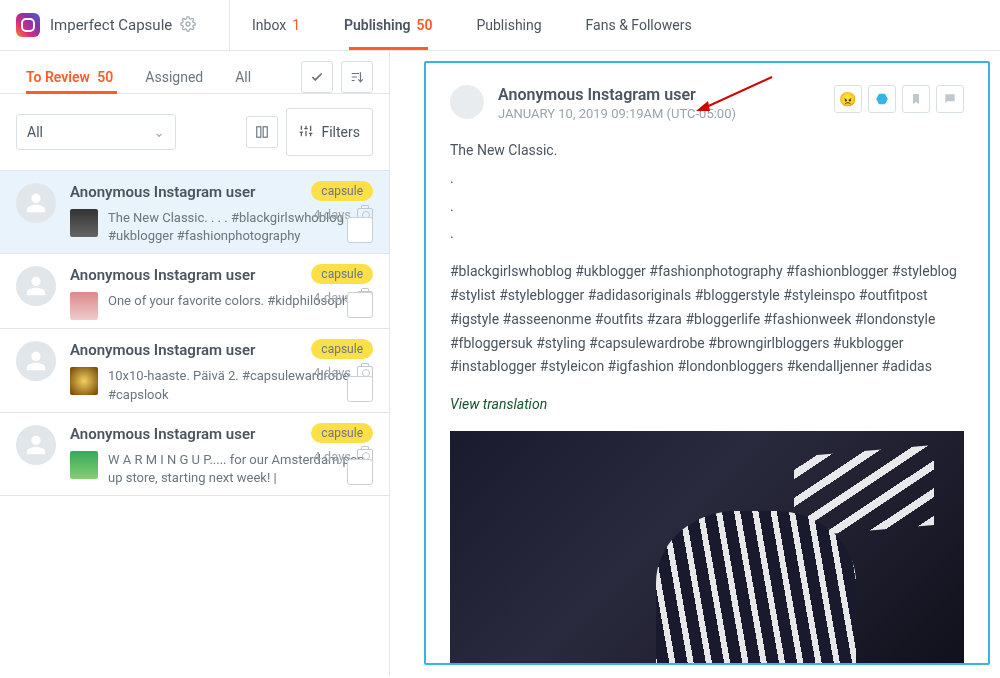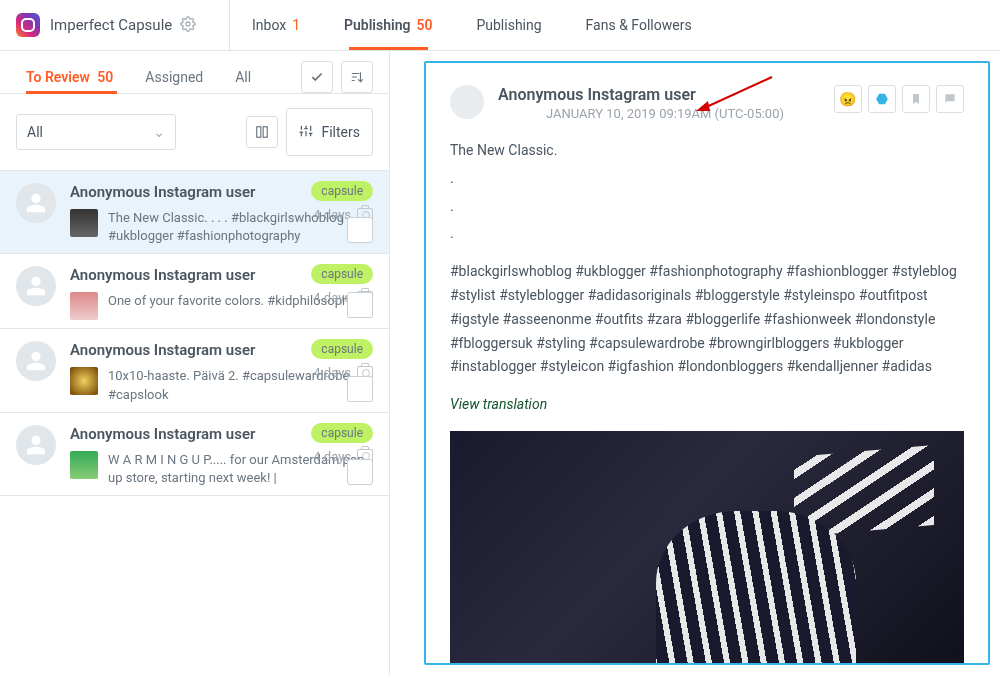--- a/index.html
+++ b/index.html
@@ -45,36 +45,36 @@
   
   .feed { overflow-y:auto; flex:1; }
   .card { border-bottom:1px solid #e5e5e5; padding:12px 16px 8px 16px; position:relative; }
   .card.selected { background:#e8f3fb; }
   .card-top { display:flex; }
   .avatar { width:40px; height:40px; border-radius:50%; background:#e1e6ea; display:flex; align-items:center; justify-content:center; color:#fff; margin-right:14px; flex-shrink:0; }
   .avatar svg { width:22px; height:22px; fill:#fff; }
   .card-body { flex:1; min-width:0; }
   .card-user { font-weight:600; color:#4a5560; font-size:15px; }
   .card-meta { position:absolute; right:16px; top:36px; display:flex; align-items:center; gap:6px; color:#9aa4ad; font-size:13px; }
-  .tag { position:absolute; right:16px; top:10px; background:#bef264; color:#6b7680; font-size:12px; padding:3px 10px; border-radius:10px; }
+  .tag { position:absolute; right:16px; top:10px; background:#fde047; color:#6b7680; font-size:12px; padding:3px 10px; border-radius:10px; }
   .thumb-row { display:flex; margin-top:8px; }
   .thumb { width:28px; height:28px; background:#7a7a7a; margin-right:10px; flex-shrink:0; border-radius:2px; }
   .thumb.t1 { background:linear-gradient(#333,#666); }
   .thumb.t2 { background:linear-gradient(#d88,#ecc); }
   .thumb.t3 { background:radial-gradient(circle,#f0d060,#704000); }
   .thumb.t4 { background:linear-gradient(#3a5,#8c7); }
   .excerpt { color:#6b7680; font-size:13px; line-height:1.4; }
   .card-check { position:absolute; right:16px; bottom:10px; width:26px; height:26px; border:1px solid #c9d0d6; border-radius:3px; background:#fff; display:flex; align-items:center; justify-content:center; cursor:pointer; }
 
   
   .detail { border:2px solid #35b4e8; border-radius:2px; height:100%; padding:22px 24px; overflow:hidden; position:relative; }
   .detail-head { display:flex; }
   .d-avatar { width:34px; height:34px; border-radius:50%; background:#e8ecef; margin-right:14px; flex-shrink:0; }
   .d-user { font-weight:600; color:#4a5560; font-size:16px; }
-  .d-time { color:#9aa4ad; font-size:13px; margin-top:2px;margin-left:48px; }
+  .d-time { color:#9aa4ad; font-size:13px; margin-top:2px; }
   .d-actions { margin-left:auto; display:flex; gap:6px; }
   .d-act { width:28px; height:28px; border:1px solid #d9dfe3; border-radius:3px; display:flex; align-items:center; justify-content:center; cursor:pointer; }
   .d-act.emoji { background:#fff; }
   .d-body { margin-top:18px; color:#4a5560; line-height:1.7; font-size:14px; }
   .d-body p { margin-bottom:4px; }
   .d-link { color:#14532d; margin-top:10px; display:inline-block; cursor:pointer;font-style:italic; }
   .d-image { margin-top:14px; width:100%; height:260px; background:linear-gradient(135deg,#1a1a2e 0%,#2a2a3e 40%,#0f0f1a 100%); position:relative; overflow:hidden; }
   .d-image::before { content:""; position:absolute; right:30px; top:20px; width:140px; height:80px; background:repeating-linear-gradient(-30deg,#fff 0,#fff 8px,transparent 8px,transparent 24px); opacity:0.9; transform:skewY(-5deg); }
   .d-image::after { content:""; position:absolute; left:40%; bottom:0; width:200px; height:180px; background:repeating-linear-gradient(80deg,#e8e8e8 0,#e8e8e8 6px,#1a1a2e 6px,#1a1a2e 18px); border-radius:40% 40% 0 0; }
 

